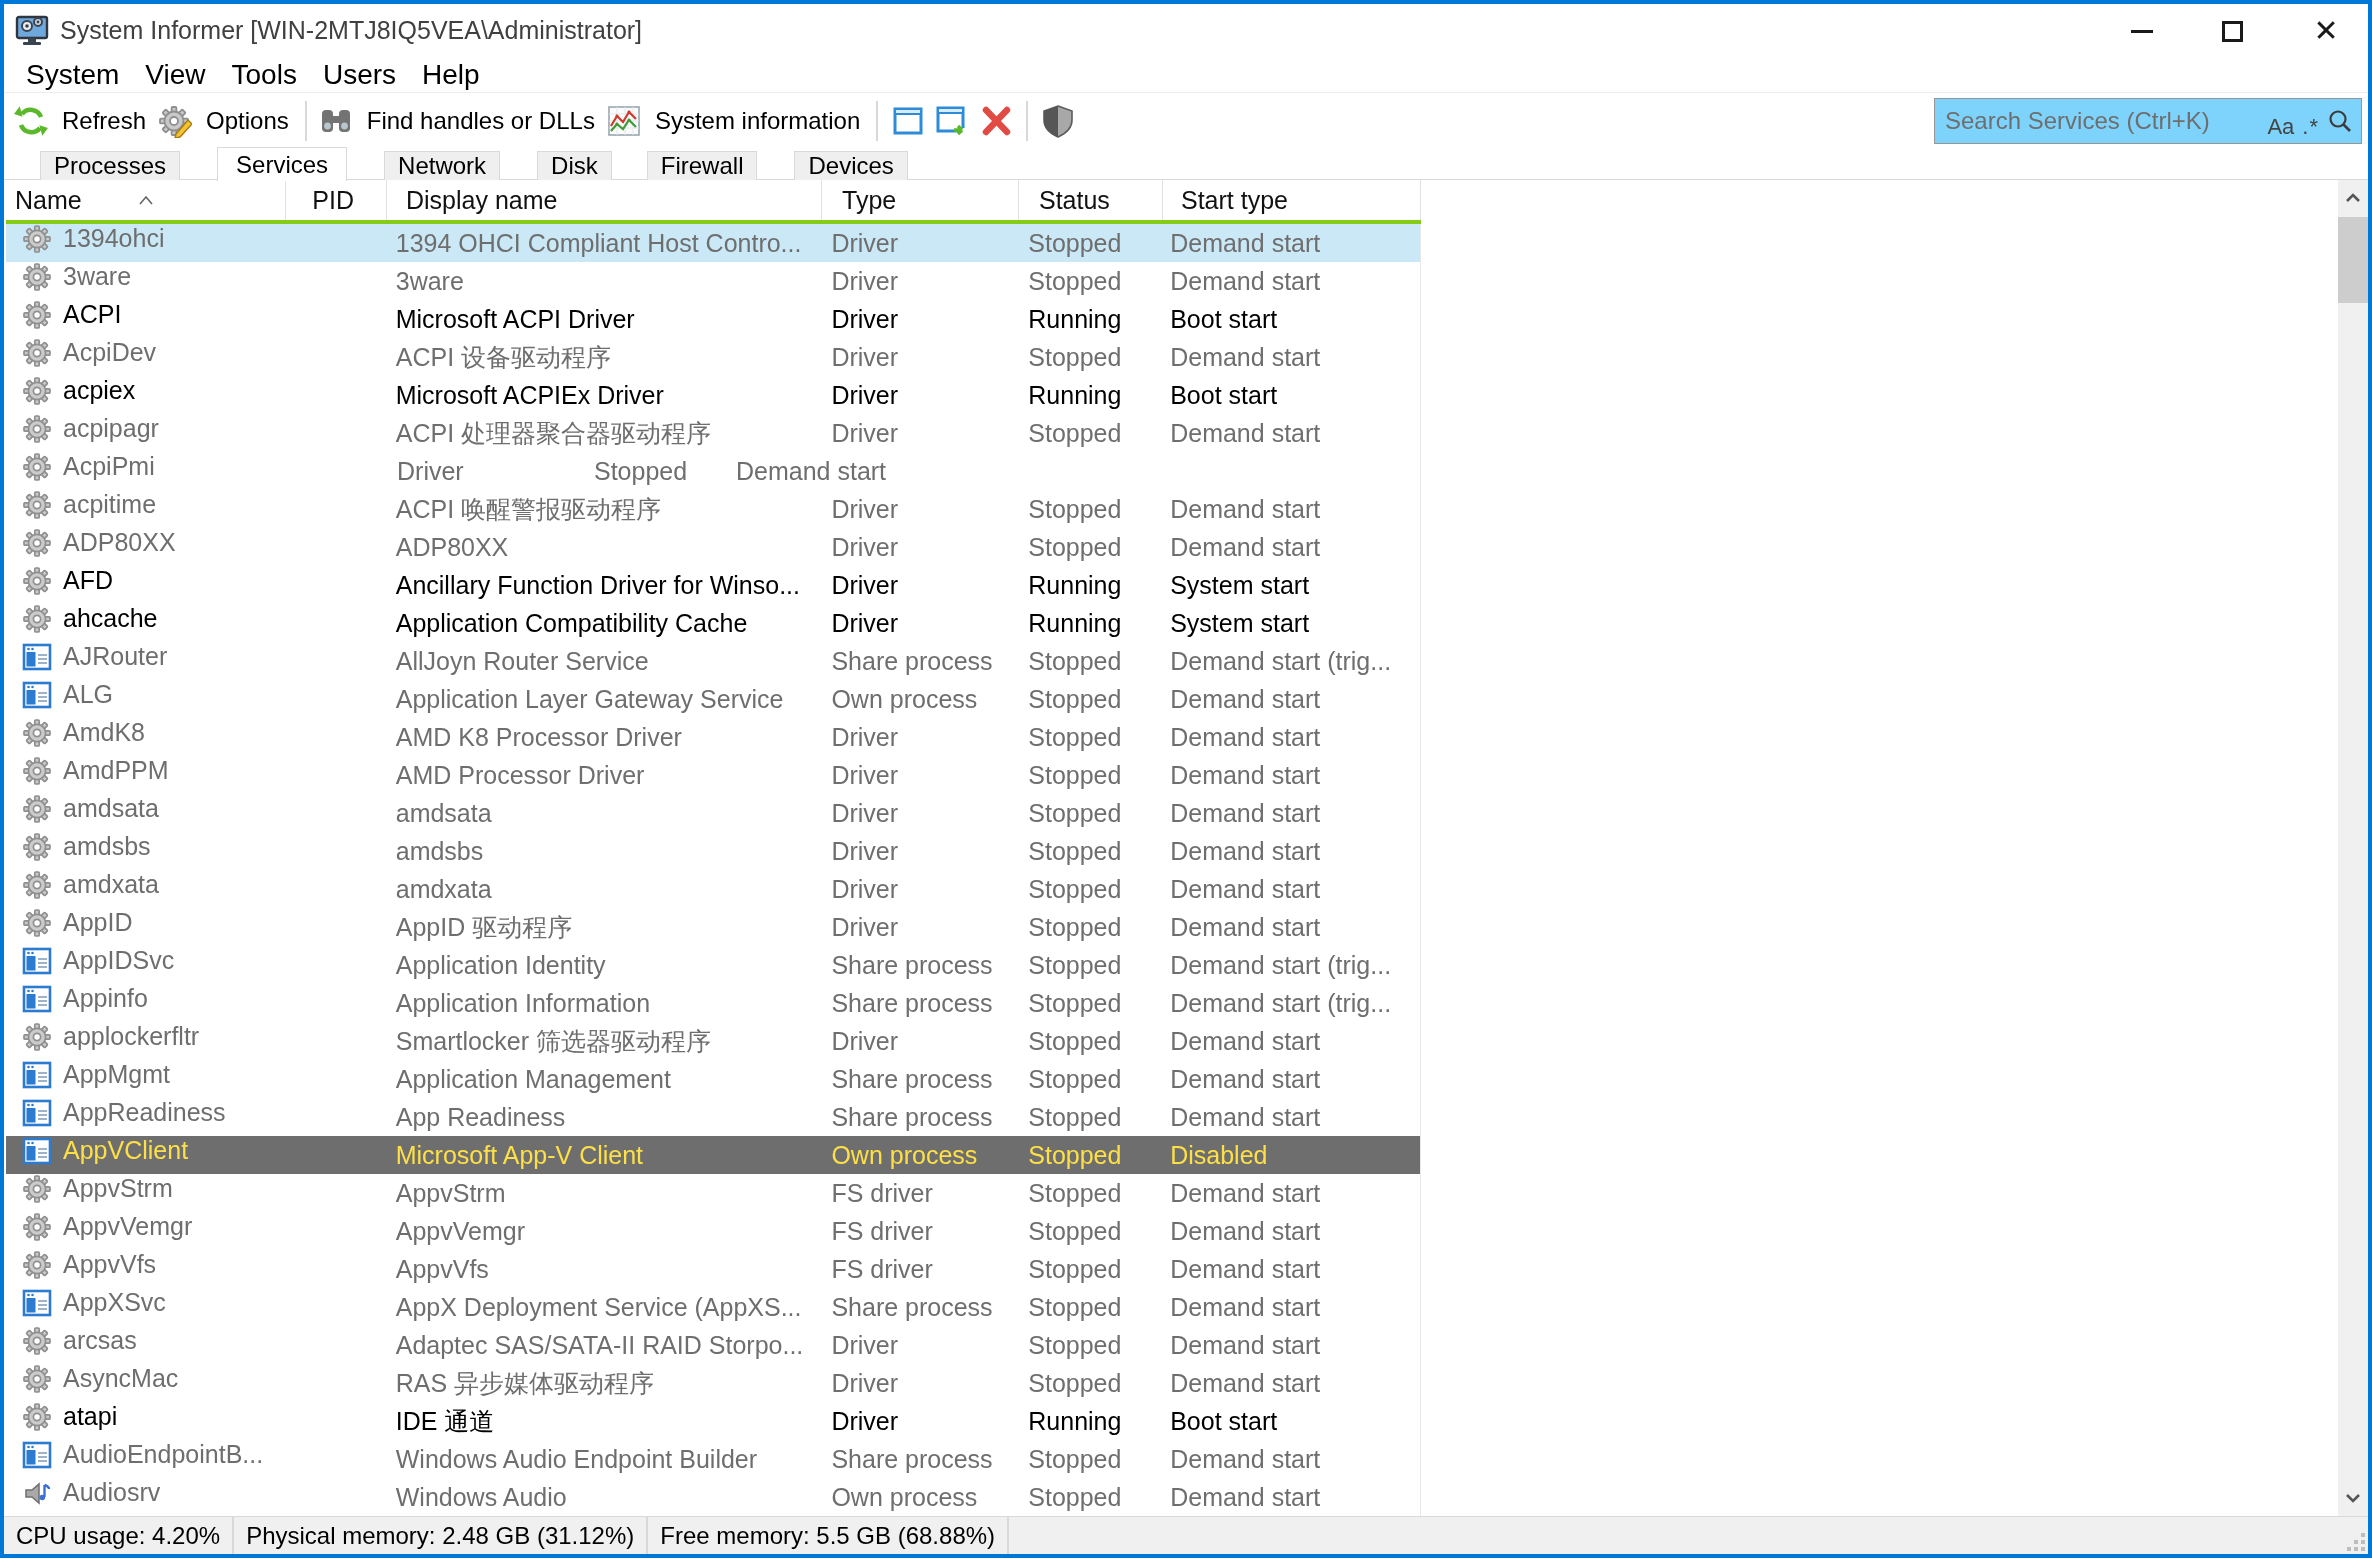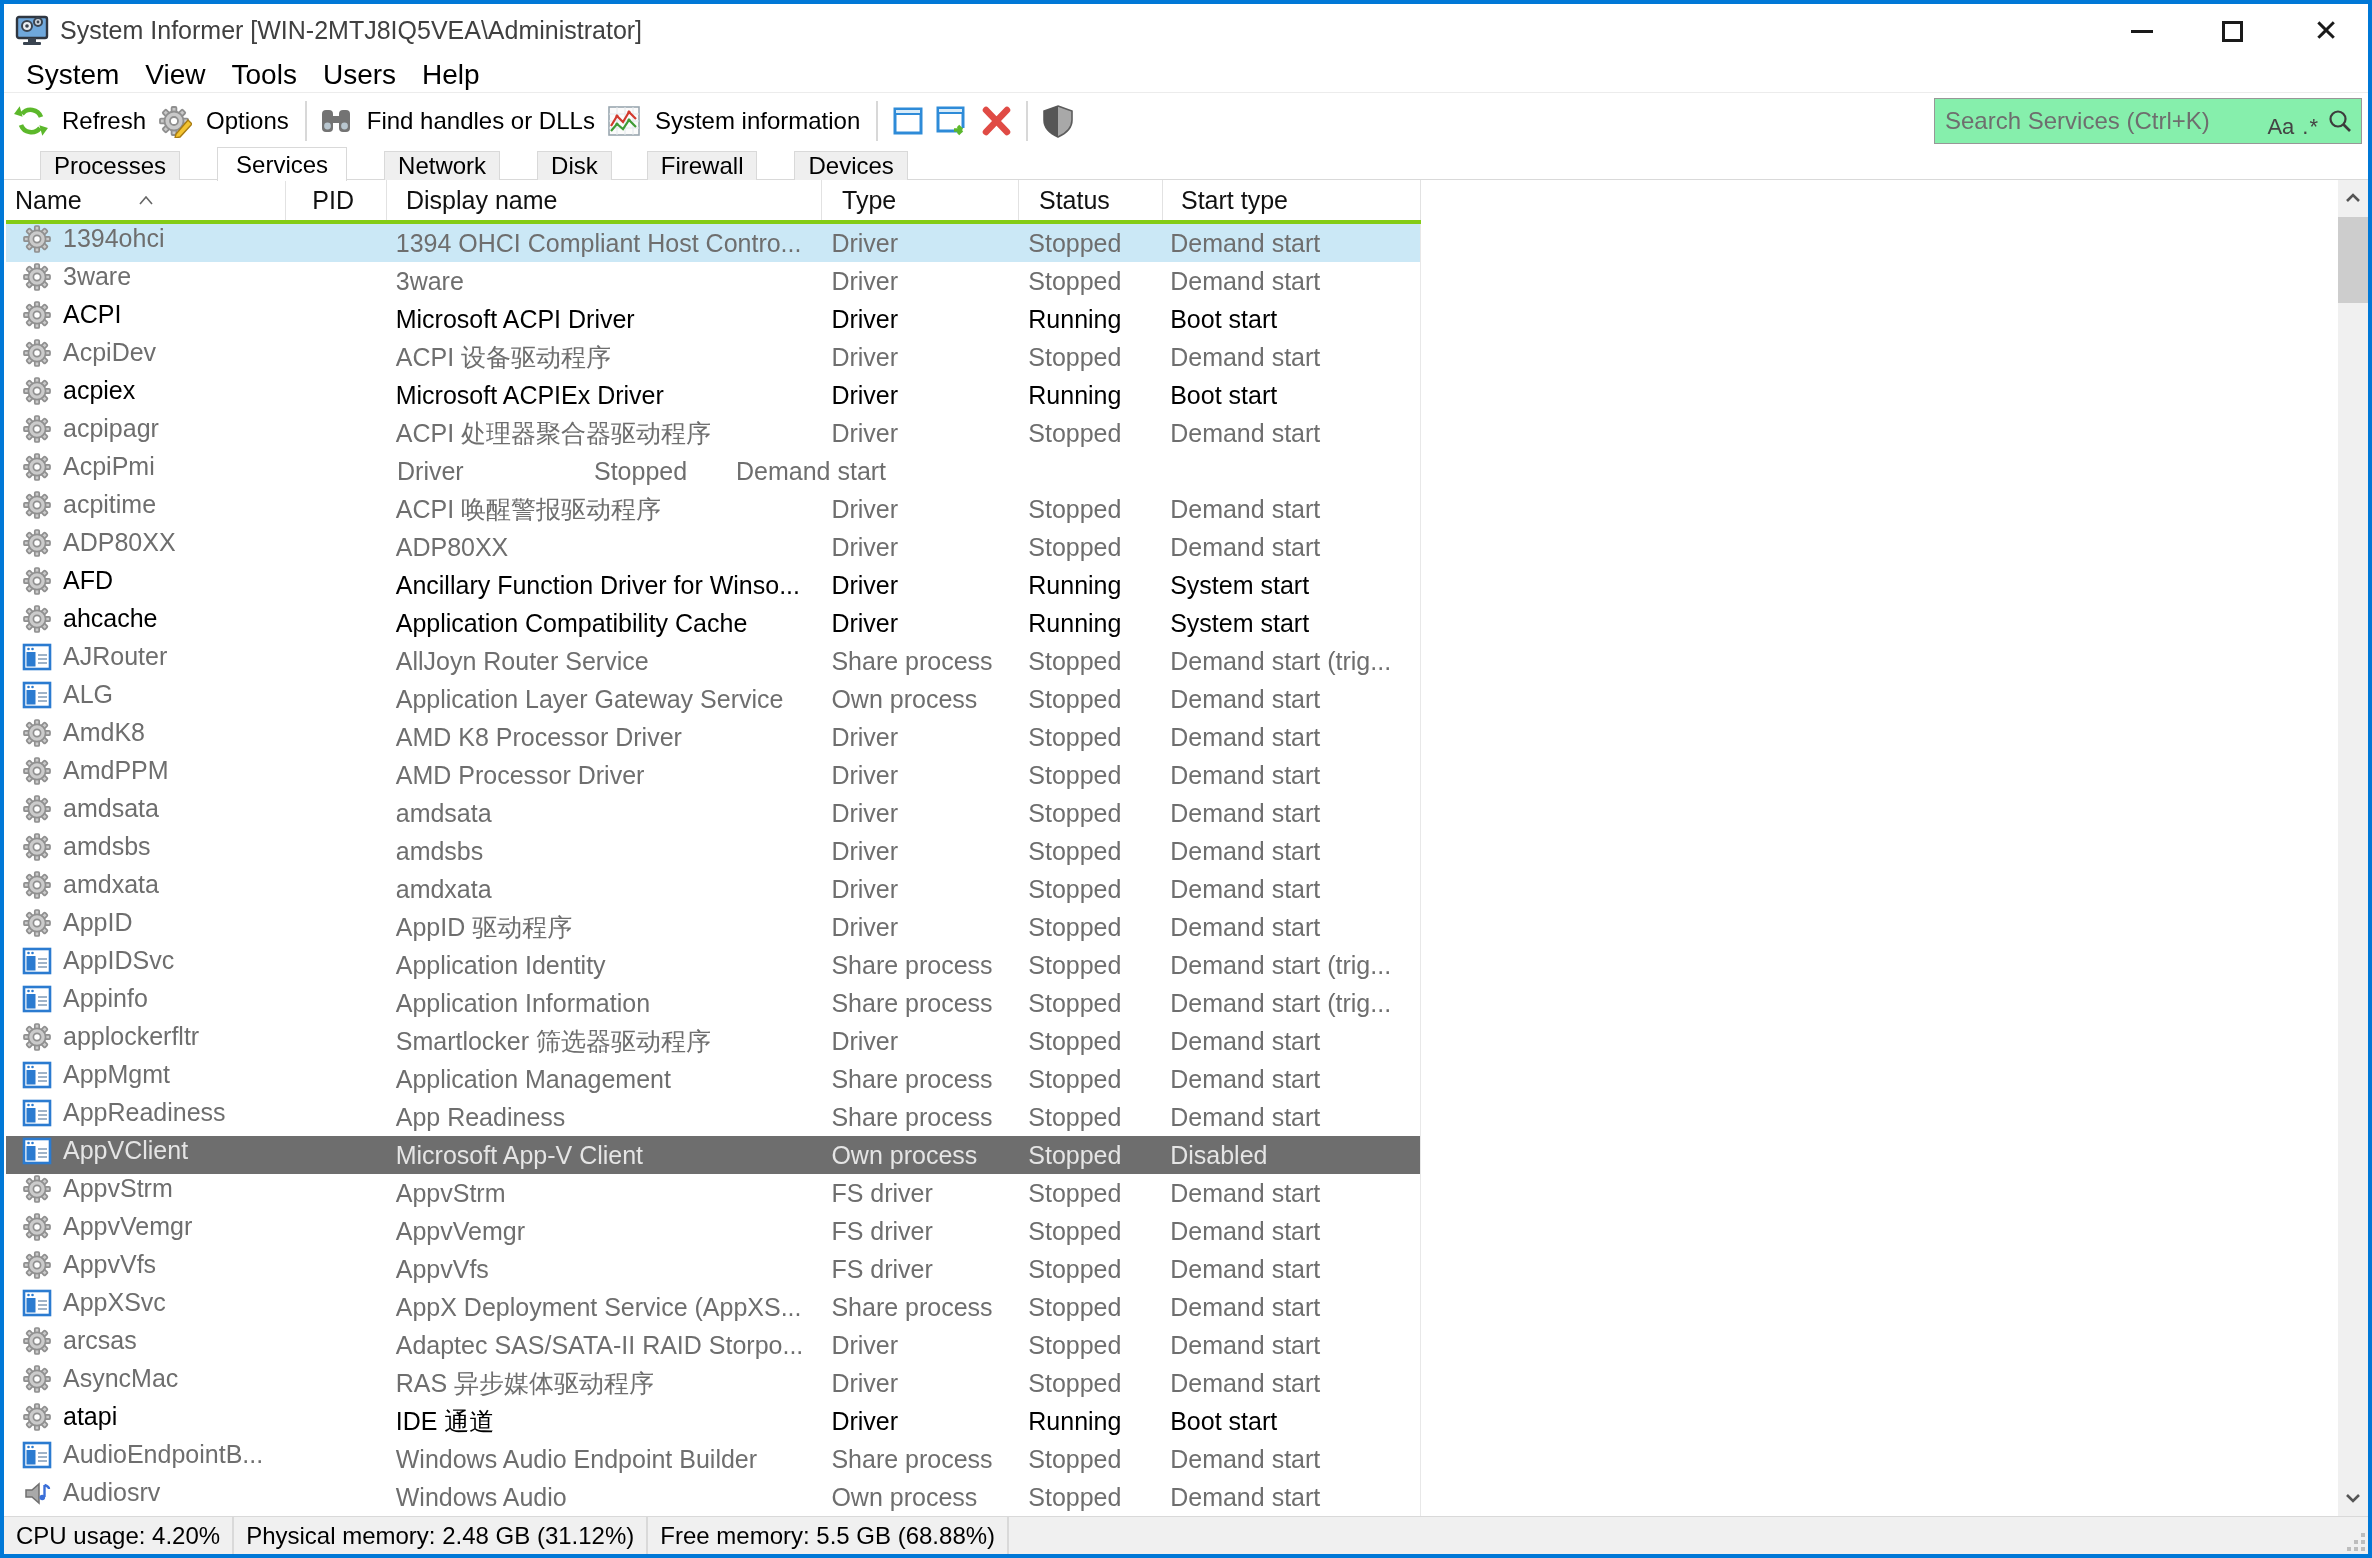--- a/index.html
+++ b/index.html
@@ -22,21 +22,21 @@
   .menu-item { font-size:28px; color:#000000; padding:0 13px; height:100%; display:flex; align-items:center; }
 
   
   .toolbar { position:absolute; left:0; top:88px; width:2364px; height:56px; background:#fff; border-top:1px solid #ececec; display:flex; align-items:center; padding-left:6px; }
   .tb-btn { display:flex; align-items:center; gap:14px; padding:4px 8px 4px 4px; }
   .tb-btn svg { width:34px; height:34px; }
   .tb-label { font-size:24px; color:#000; white-space:nowrap; }
   .tb-sep { width:2px; height:40px; background:#d8d8d8; margin:0 8px; }
   .tb-iconbtn { padding:4px 5px; display:flex; align-items:center; }
   .tb-iconbtn svg { width:34px; height:34px; }
-  .searchbox { position:absolute; right:6px; top:5px; width:428px; height:46px; border:1px solid #979797; background:#86efac; display:flex; align-items:center; padding:0 8px 0 10px; }
+  .searchbox { position:absolute; right:6px; top:5px; width:428px; height:46px; border:1px solid #979797; background:#7dd3fc; display:flex; align-items:center; padding:0 8px 0 10px; }
   .search-ph { font-size:24px; color:#6e6e6e; flex:1; white-space:nowrap; overflow:hidden; }
   .search-tool { font-size:22px; color:#444; margin-left:8px; white-space:nowrap;margin-top:12px; }
   .search-tool.regex { letter-spacing:1px; }
   .searchbox svg { width:26px; height:26px; margin-left:8px; }
 
   
   .tabbar { position:absolute; left:0; top:143px; width:2364px; height:33px; background:#fff; border-bottom:1px solid #d9d9d9; padding-left:8px; display:flex; }
   .tab { position:relative; margin-right:9px; margin-top:4px; height:29px; padding:0 13px; background:#efefef; border:1px solid #d9d9d9; border-bottom:none; font-size:24px; color:#000; display:flex; align-items:center;margin-left:28px; }
   .tab:nth-child(5) { margin-left:26px; }
   .tab.selected { margin-top:0; height:34px; background:#fff; z-index:3; padding:0 18px; }
@@ -46,21 +46,21 @@
   .lv-header { position:absolute; left:0; top:0; height:44px; width:1415px; display:flex; border-bottom:4px solid #84cc16; background:#fff; }
   .lv-hcol { position:relative; height:100%; border-right:1px solid #e2e2e2; font-size:25px; color:#111; display:flex; align-items:center; }
   .lv-hcol .hlabel { padding-left:10px; }
   .lv-hcol.c-name .hlabel { padding-left:9px; }
   .lv-hcol.c-pid { justify-content:flex-end; } .lv-hcol.c-pid .hlabel { padding-right:16px; }
   .sort-caret { position:absolute; top:2px; left:50%; transform:translateX(-50%); }
   .lv-rows { position:absolute; left:0; top:44px; width:1415px; border-right:1px solid #e8e8e8; }
   .lv-row { display:flex; height:38px; color:#6e6e6e; background:#fff; }
   .lv-row.running { color:#000; }
   .lv-row.hot { background:#cbe8f6; }
-  .lv-row.selected { background:#6e6e6e; color:#e5e5e5; }
+  .lv-row.selected { background:#6e6e6e; color:#fde047; }
   .cell { height:38px; line-height:38px; font-size:25px; white-space:nowrap; overflow:hidden; }
   .c-name  { width:280px; } .c-pid { width:101px; text-align:right; padding-right:16px; }
   .c-display { width:435px; padding-left:9px; } .c-type { width:197px; padding-left:10px; }
   .c-status { width:144px; padding-left:10px; } .c-start { width:258px; padding-left:8px; }
   .cell.c-name { display:flex; padding-left:16px; line-height:normal; }
   .row-icon { width:30px; height:30px; margin-right:11px; flex:0 0 30px; }
 
   
   .scrollbar { position:absolute; right:0; top:0; width:30px; height:1336px; background:#f0f0f0; }
   .sb-btn { position:absolute; left:0; width:30px; height:36px; display:flex; align-items:center; justify-content:center; }

